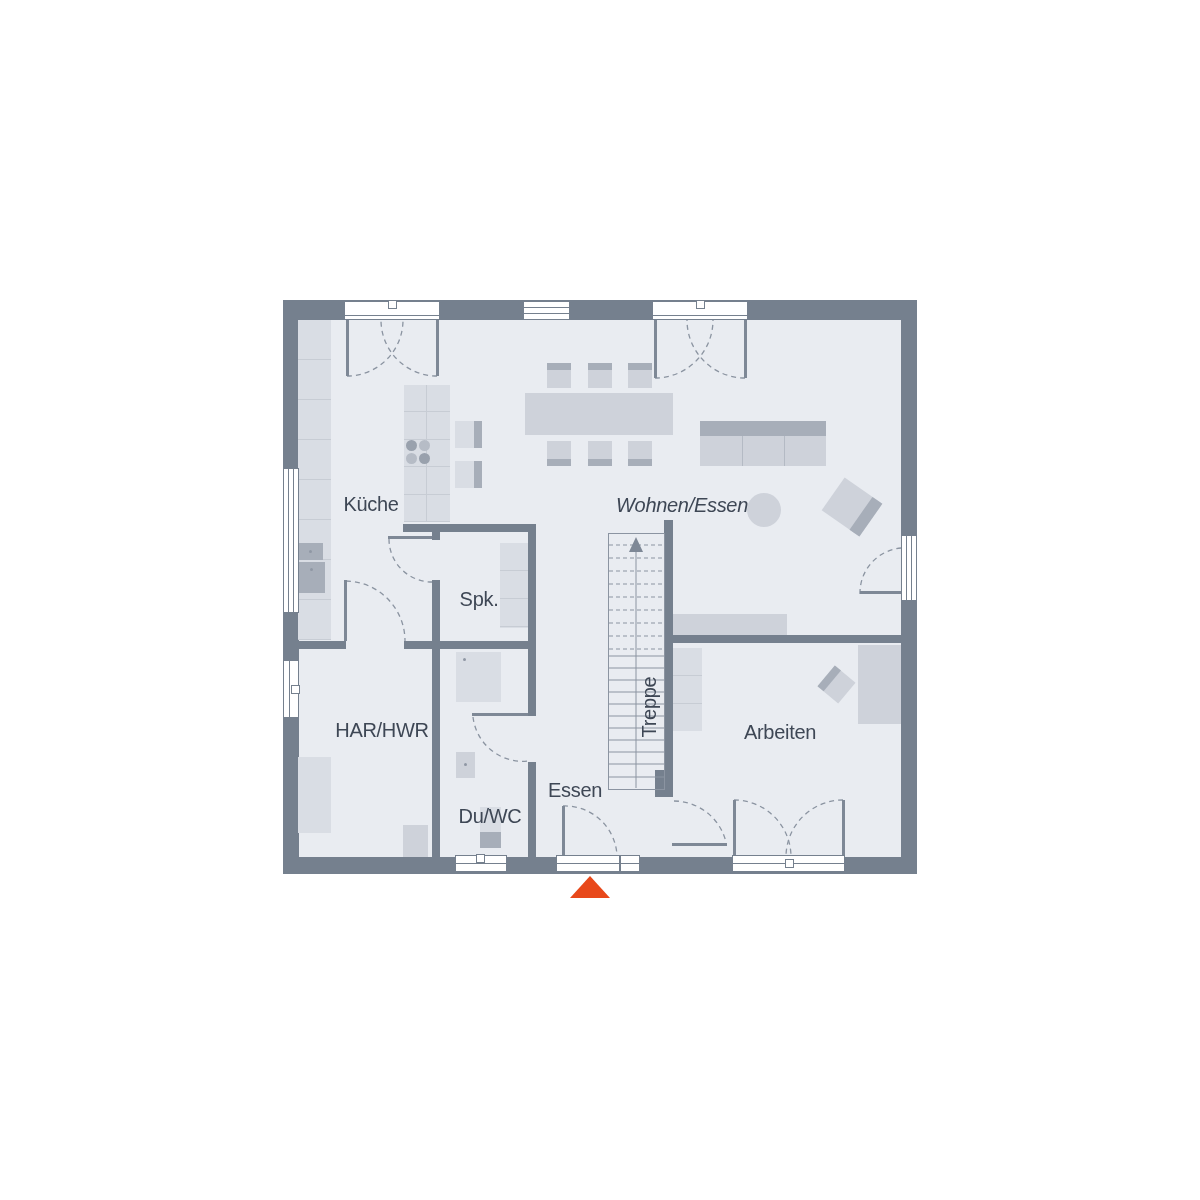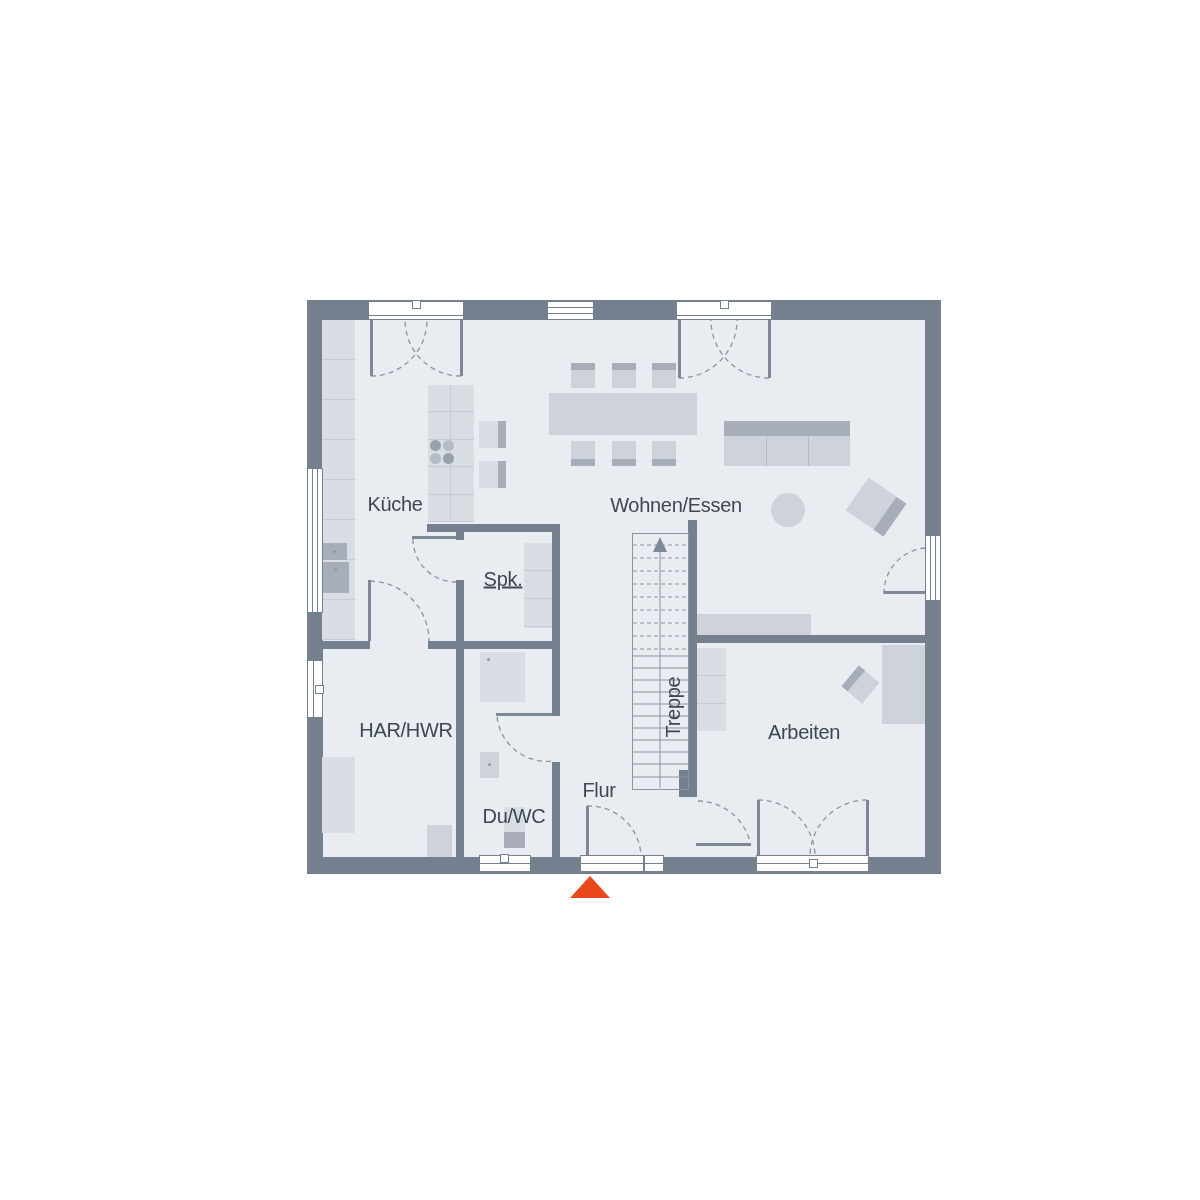--- a/index.html
+++ b/index.html
@@ -1,18 +1,18 @@
 <!DOCTYPE html>
 <html style="--wall: #75808e; --floor: #e9ecf1; --furniture-light: #d9dde4; --furniture-mid: #ced2da; --furniture-dark: #a7aeb9; --line: #8b94a1; --label-text: #3e4755; --entrance-marker: #e8481a; --background: #ffffff;"><head>
 <meta charset="utf-8">
 <style>
   html,body{margin:0;padding:0;background:var(--background,#fff);}
   .canvas{position:relative;width:1200px;height:1200px;background:var(--background,#fff);overflow:hidden;
           font-family:"Liberation Sans",sans-serif;}
-  .plan{position:absolute;left:283px;top:300px;width:634px;height:574px;margin-left:24px;}
+  .plan{position:absolute;left:283px;top:300px;width:634px;height:574px;}
   .abs{position:absolute;}
   .floor{background:var(--floor,#e9ecf1);}
   .wall{background:var(--wall,#75808e);}
   
   .sym{background:#fff;border:1px solid var(--wall,#75808e);box-sizing:border-box;}
   .hline{position:absolute;left:0;right:0;height:1px;background:var(--wall,#75808e);}
   .vline{position:absolute;top:0;bottom:0;width:1px;background:var(--wall,#75808e);}
   .handle{position:absolute;width:9px;height:9px;background:#fff;border:1px solid var(--wall,#75808e);box-sizing:border-box;}
   .leaf{background:#7e8896;}
   
@@ -224,23 +224,23 @@
     <div class="abs sym" style="left:449px;top:555px;width:113px;height:17px;">
       <span class="hline" style="top:7px;"></span>
         <span class="handle" style="left:52px;top:3px;"></span>
     </div>
     <div class="abs sym" style="left:618px;top:235px;width:16px;height:66px;">
       <span class="vline" style="left:4px;"></span>
         <span class="vline" style="left:9px;"></span>
     </div>
 
     <div class="label" style="left:88px;top:204px;">Küche</div>
-    <div class="label" style="left:369px;top:205px;">Wohnen/Essen</div>
-    <div class="label" style="left:196px;top:279px;text-decoration:underline;">Spk.</div>
+    <div class="label" style="left:399px;top:205px;font-style:italic;">Wohnen/Essen</div>
+    <div class="label" style="left:196px;top:299px;">Spk.</div>
     <div class="label" style="left:99px;top:430px;">HAR/HWR</div>
     <div class="label" style="left:207px;top:516px;">Du/WC</div>
-    <div class="label" style="left:292px;top:490px;">Flur</div>
+    <div class="label" style="left:292px;top:490px;">Essen</div>
     <div class="label rot" style="left:366px;top:407px;">Treppe</div>
     <div class="label" style="left:497px;top:432px;">Arbeiten</div>
   </div>
 
   <div class="triangle" style="left:570px;top:876px;"></div>
 </div>
 
 </body></html>

